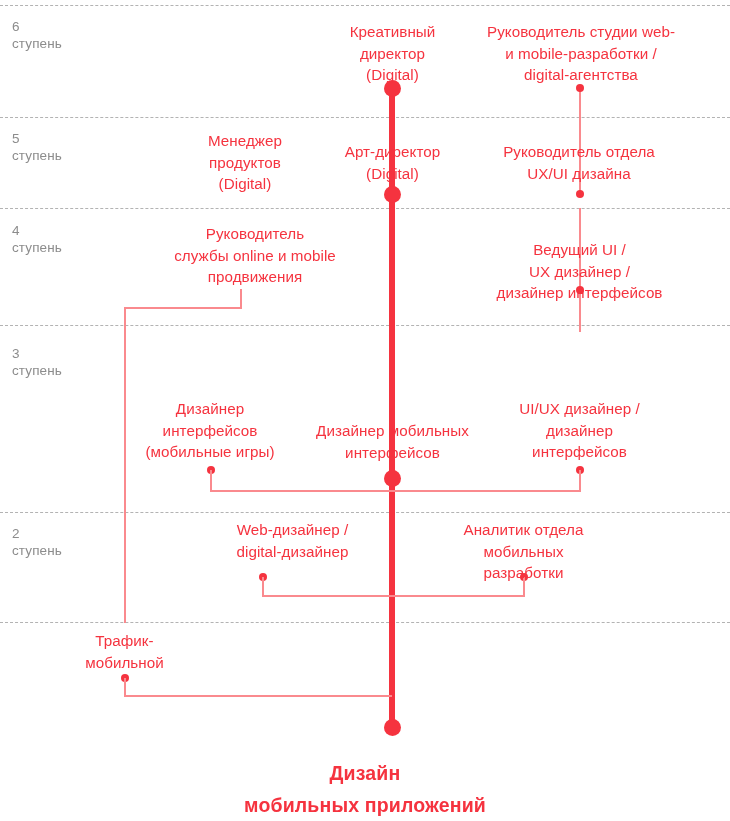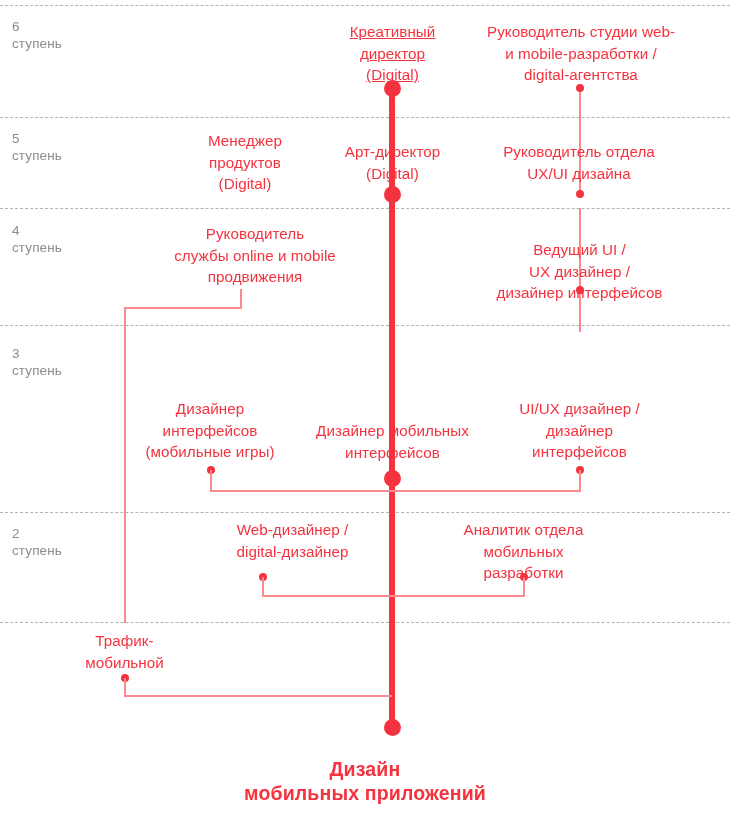--- a/index.html
+++ b/index.html
@@ -88,21 +88,21 @@
 
   
   .bottom-title {
     position: absolute;
     left: 0;
     width: 730px;
     text-align: center;
     color: #f5333f;
     font-weight: bold;
     font-size: 19.5px;
-    line-height: 24px;
+    line-height: 32px;
     white-space: pre-line;
     letter-spacing: 0.15px;
   }
 </style>
 </head>
 <body>
 
 <div id="stage">
 
   <div class="divider" style="top:5px;"></div>
@@ -167,21 +167,21 @@
 
   <div class="dot" style="left:520px; top:573px;"></div>
   <div class="vline" style="left:523px; top:577px; height:20px;"></div>
 
   <div class="hline" style="left:262px; top:595px; width:263px;"></div>
 
   <div class="dot" style="left:121px; top:674px;"></div>
   <div class="vline" style="left:124px; top:678px; height:19px;"></div>
   <div class="hline" style="left:124px; top:695px; width:268px;"></div>
 
-  <div class="role" style="left:310px; top:21px; width:165px;text-decoration:underline;">Креативный
+  <div class="role" style="left:310px; top:21px; width:165px;">Креативный
 директор
 (Digital)</div>
 
   <div class="role" style="left:466px; top:21px; width:230px;">Руководитель студии web-
 и mobile-разработки /
 digital-агентства</div>
 
   <div class="role" style="left:165px; top:130px; width:160px;">Менеджер
 продуктов
 (Digital)</div>

